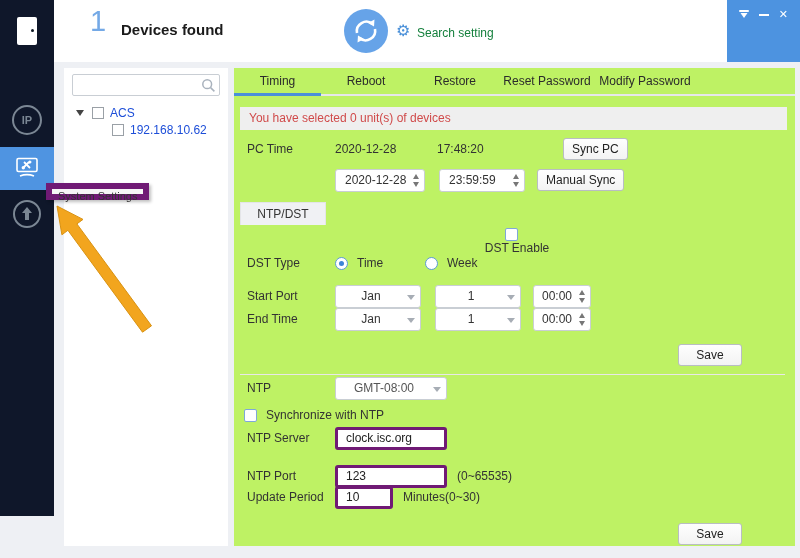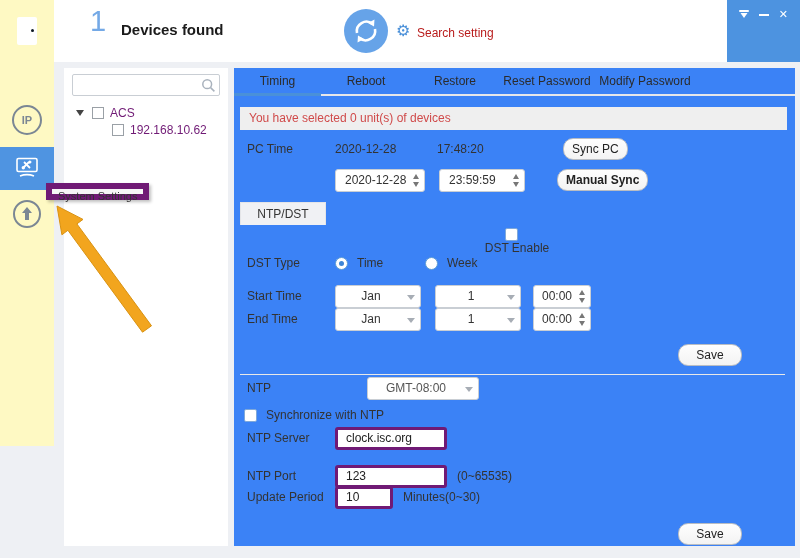--- a/index.html
+++ b/index.html
@@ -1,67 +1,67 @@
 <!DOCTYPE html>
 <html><head>
 <meta charset="utf-8">
 <style>
   * { margin:0; padding:0; box-sizing:border-box; }
   body { font-family:"Liberation Sans", sans-serif; background:#888; }
   .app { position:relative; width:800px; height:558px; overflow:hidden; background:#eef0f4; font-size:12px; color:#333; }
 
   
-  .sidebar { position:absolute; left:0; top:0; width:54px; height:446px; background:#fef9c3; z-index:5; }
+  .sidebar { position:absolute; left:0; top:0; width:54px; height:516px; background:#0f172a; z-index:5; }
   .logo { height:62px; display:flex; align-items:center; justify-content:center; }
   .door { position:relative; width:20px; height:28px; background:#fff; border-radius:2px; }
   .door::after { content:''; position:absolute; right:3px; top:12px; width:3px; height:3px; border-radius:50%; background:#0d1824; }
   .nav-item { position:absolute; left:0; width:54px; display:flex; align-items:center; justify-content:center; cursor:pointer; }
   .nav-ip { top:100px; height:40px; }
   .nav-sys { top:147px; height:43px; background:#4f94e1; }
   .nav-up { top:193px; height:44px; }
   .circle-icon { width:30px; height:30px; border:2px solid #7b8794; border-radius:50%; display:flex; align-items:center; justify-content:center; color:#7b8794; font-weight:bold; font-size:11px; }
 
   
   .header { position:absolute; left:54px; top:0; width:673px; height:62px; background:#ffffff; z-index:4; }
   .dev-count { position:absolute; left:36px; top:5px; font-size:29px; color:#74a9e6; }
   .dev-found { position:absolute; left:67px; top:21px; font-size:15px; font-weight:bold; color:#1b1b1b; }
   .refresh-btn { position:absolute; left:290px; top:9px; width:44px; height:44px; border:none; background:transparent; cursor:pointer; padding:0; }
   .gear { position:absolute; left:342px; top:21px; font-size:16px; color:#4a90d9; cursor:pointer; }
-  .search-setting { position:absolute; left:363px; top:26px; font-size:12px; color:#b91c1c; cursor:pointer; }
+  .search-setting { position:absolute; left:363px; top:26px; font-size:12px; color:#15803d; cursor:pointer; }
   .win-controls { position:absolute; left:727px; top:0; width:73px; height:62px; background:#4d93e0; z-index:6; display:flex; justify-content:space-evenly; padding:8px 4px 0 4px; }
   .wc { width:14px; height:14px; display:flex; align-items:flex-start; justify-content:center; color:#fff; font-size:11px; cursor:pointer; }
   .minbar { width:10px; height:2px; background:#fff; margin-top:6px; }
 
   
   .content { position:absolute; left:54px; top:62px; width:746px; height:496px; background:#eef0f4; }
   .tree-panel { position:absolute; left:10px; top:6px; width:164px; height:478px; background:#fff; }
   .searchbox { position:absolute; left:8px; top:6px; width:148px; height:22px; border:1px solid #c9ced4; border-radius:2px; background:#fff; }
   .searchbox input { position:absolute; left:4px; top:1px; width:118px; height:18px; border:none; outline:none; font-size:12px; }
   .mag { position:absolute; right:3px; top:3px; }
-  .tree-row { position:absolute; left:0; width:164px; height:16px; display:flex; align-items:center; font-size:12px; color:#701a75; cursor:default; }
+  .tree-row { position:absolute; left:0; width:164px; height:16px; display:flex; align-items:center; font-size:12px; color:#1d4ed8; cursor:default; }
   .tr1 { top:37px; } .tr2 { top:54px; }
   .expander { width:0; height:0; border-left:4px solid transparent; border-right:4px solid transparent; border-top:6px solid #444; margin-left:12px; }
   .tree-cb { width:12px; height:12px; border:1px solid #9aa0a6; background:#fff; flex:none; }
   .tr1 .tree-cb { margin-left:8px; margin-right:6px; }
   .tr2 .tree-cb { margin-left:48px; margin-right:6px; }
 
-  .main-panel { position:absolute; left:180px; top:6px; width:561px; height:478px; background:#3b82f6; }
+  .main-panel { position:absolute; left:180px; top:6px; width:561px; height:478px; background:#bef264; }
 
   
   .tabs { display:flex; height:28px; border-bottom:2px solid #e6e7ea; }
   .tab { height:26px; line-height:27px; text-align:center; font-size:12px; color:#2b2b2b; cursor:pointer; position:relative; }
   .tab-0{width:87px;} .tab-1{width:90px;} .tab-2{width:88px;} .tab-3{width:100px;} .tab-4{width:96px;}
   .tab.active::after { content:''; position:absolute; left:0; right:0; bottom:-2px; height:3px; background:#4a90d9; }
 
   
   .banner { position:absolute; left:6px; right:8px; top:39px; height:23px; line-height:23px; background:#efefef; color:#d04a4a; padding-left:9px; font-size:12px; }
   .row { position:absolute; left:13px; right:8px; display:flex; align-items:center; height:24px; }
   .lbl { width:88px; flex:none; color:#333; }
   .val { flex:none; }
-  .btn { height:22px; min-width:64px; padding:0 8px; border:1px solid #b9bdc3; border-radius:10px; background:linear-gradient(#fefefe,#f3f3f3); font-size:12px; color:#222; cursor:pointer; font-family:"Liberation Sans",sans-serif; }
+  .btn { height:22px; min-width:64px; padding:0 8px; border:1px solid #b9bdc3; border-radius:3px; background:linear-gradient(#fefefe,#f3f3f3); font-size:12px; color:#222; cursor:pointer; font-family:"Liberation Sans",sans-serif; }
   .act-btn { margin-left:28px; }
 
   .sel { position:relative; height:23px; border:1px solid #c9ced4; border-radius:3px; background:#fff; display:flex; align-items:center; justify-content:center; padding-right:14px; cursor:pointer; }
   .sel .dd { position:absolute; right:5px; top:9px; width:0; height:0; border-left:4px solid transparent; border-right:4px solid transparent; border-top:5px solid #a7adb5; }
   .spin { position:relative; height:23px; border:1px solid #c9ced4; border-radius:3px; background:#fff; display:flex; align-items:center; padding-left:9px; cursor:text; }
   .spin .arrows { position:absolute; right:5px; top:4px; display:flex; flex-direction:column; gap:3px; }
   .arr-up { width:0; height:0; border-left:3.5px solid transparent; border-right:3.5px solid transparent; border-bottom:5px solid #777; }
   .arr-dn { width:0; height:0; border-left:3.5px solid transparent; border-right:3.5px solid transparent; border-top:5px solid #777; }
 
   .w90{width:90px;} .w86{width:86px;} .w58{width:58px;} .w112{width:112px;}
@@ -200,40 +200,40 @@
               <span class="arr-dn"></span>
             </span>
         </div>
         <div class="spin w86">
           <span>23:59:59</span>
           <span class="arrows">
               <span class="arr-up"></span>
               <span class="arr-dn"></span>
             </span>
         </div>
-        <button class="btn act-btn" style="margin-left:32px;font-weight:bold;">Manual Sync</button>
+        <button class="btn act-btn" style="margin-left:12px;">Manual Sync</button>
       </div>
 
       <div class="subtab">NTP/DST</div>
 
       <div class="row" style="top:160px;flex-direction:column;">
         <span class="cbx" style="margin-left:-3px;"></span>
         <span>DST Enable</span>
       </div>
 
       <div class="row" style="top:183px;">
         <span class="lbl">DST Type</span>
         <span class="radio on"></span>
         <span class="radio-lbl" style="width:68px;">Time</span>
         <span class="radio"></span>
         <span class="radio-lbl">Week</span>
       </div>
 
       <div class="row" style="top:216px;">
-        <span class="lbl">Start Time</span>
+        <span class="lbl">Start Port</span>
         <div class="sel w86 gap14">
           <span>Jan</span>
           <span class="dd"></span>
         </div>
         <div class="sel w86 gap12">
           <span>1</span>
           <span class="dd"></span>
         </div>
         <div class="spin center w58">
           <span>00:00</span>
@@ -260,21 +260,21 @@
               <span class="arr-up"></span>
               <span class="arr-dn"></span>
             </span>
         </div>
       </div>
 
       <button class="btn save-btn" style="top:276px;">Save</button>
 
       <div class="hr" style="top:306px;"></div>
 
-      <div class="row" style="top:308px;gap:32px;">
+      <div class="row" style="top:308px;">
         <span class="lbl">NTP</span>
         <div class="sel w112 graytxt">
           <span>GMT-08:00</span>
           <span class="dd"></span>
         </div>
       </div>
 
       <div class="row" style="top:335px;">
         <span class="cbx" style="margin-left:-3px;"></span>
         <span>Synchronize with NTP</span>

